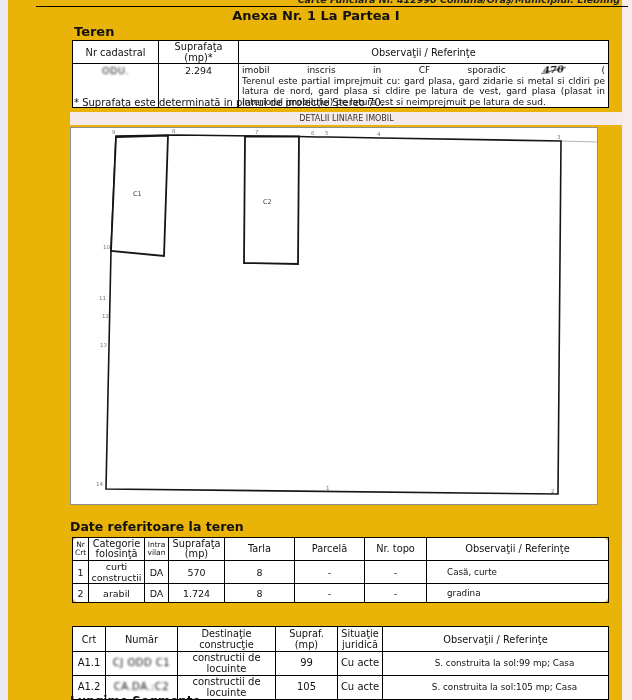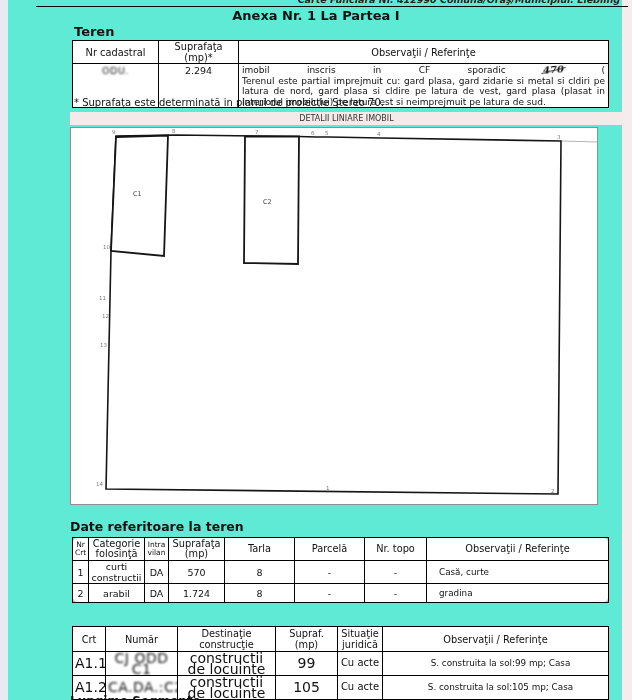--- a/index.html
+++ b/index.html
@@ -1,16 +1,16 @@
 <!DOCTYPE html>
 <html><head>
 <meta charset="utf-8">
 <style>
   html,body{margin:0;padding:0;background:#fff;}
-  #screen{position:relative;width:632px;height:700px;overflow:hidden;background:#5eead4;
+  #screen{position:relative;width:632px;height:700px;overflow:hidden;background:#eab308;
           font-family:"DejaVu Sans","Liberation Sans",sans-serif;color:#111;}
   .strip-left{position:absolute;left:0;top:0;width:8px;height:700px;background:#e9e9f2;}
   .strip-right{position:absolute;left:622px;top:0;width:10px;height:700px;background:#f6ecee;}
 
   
   .cf-header{position:absolute;top:-6px;right:12px;font-size:9.5px;font-style:italic;font-weight:600;
              color:#222;white-space:nowrap;}
   .top-rule{position:absolute;top:6px;left:36px;width:592px;border-top:1.2px solid #000;}
 
   .annex-title{position:absolute;top:8px;left:0;width:632px;text-align:center;font-size:13px;font-weight:bold;}
@@ -47,26 +47,26 @@
   text.bld{font-family:"DejaVu Sans",sans-serif;font-size:6.5px;fill:#444;}
 
   
   .sec-heading{position:absolute;left:70px;font-size:12.5px;font-weight:bold;}
 
   
   .date-teren{position:absolute;left:72px;top:537px;width:536px;border-radius:8px;}
   .date-teren th{height:22px;line-height:10px;}
   .date-teren td{font-size:9.5px;text-align:center;height:18px;}
   th.tiny{font-size:7.5px;line-height:8px;}
-  td.left{text-align:left;font-size:8.8px;padding-left:12px;}
+  td.left{text-align:left;font-size:8.8px;padding-left:20px;}
 
   
   .date-constructii{position:absolute;left:72px;top:626px;width:536px;}
   .date-constructii th{height:24px;line-height:11px;}
-  .date-constructii td{font-size:14px;text-align:center;height:23px;line-height:10.5px;}
+  .date-constructii td{font-size:10px;text-align:center;height:23px;line-height:10.5px;}
   .date-constructii td.left{font-size:8.8px;}
   .sit-cell{font-size:10px !important;}
 
   .bottom-clipped{position:absolute;left:70px;top:694px;font-size:12px;font-weight:bold;}
 </style>
 </head>
 <body>
 
 <div id="screen">
   <div class="strip-left"></div>

